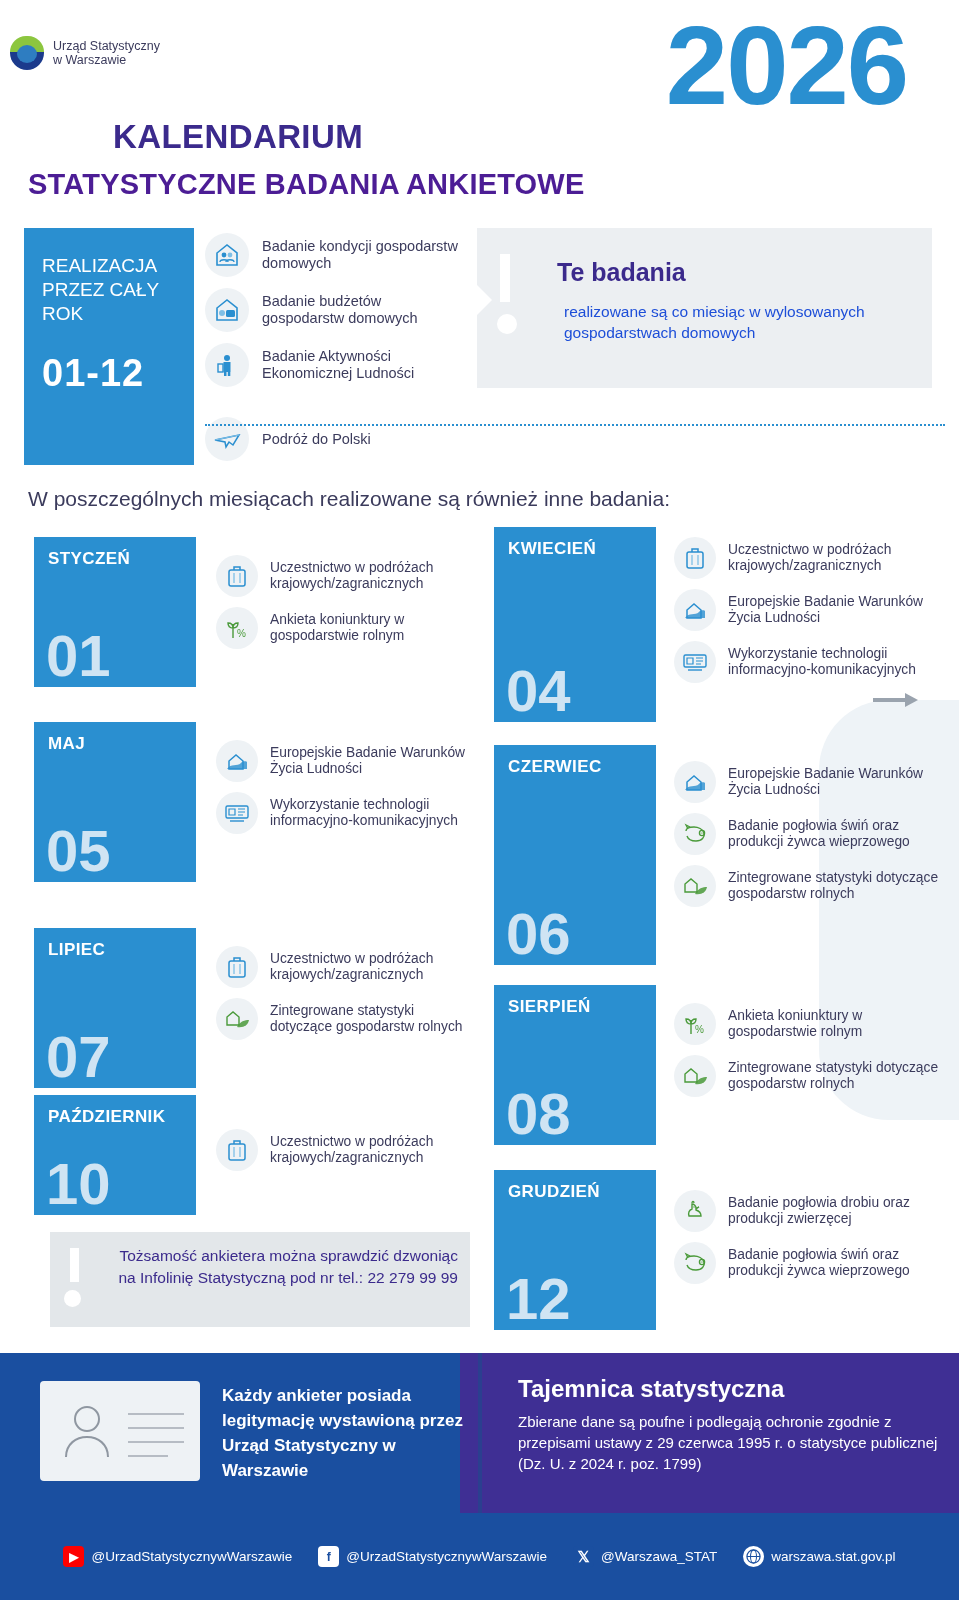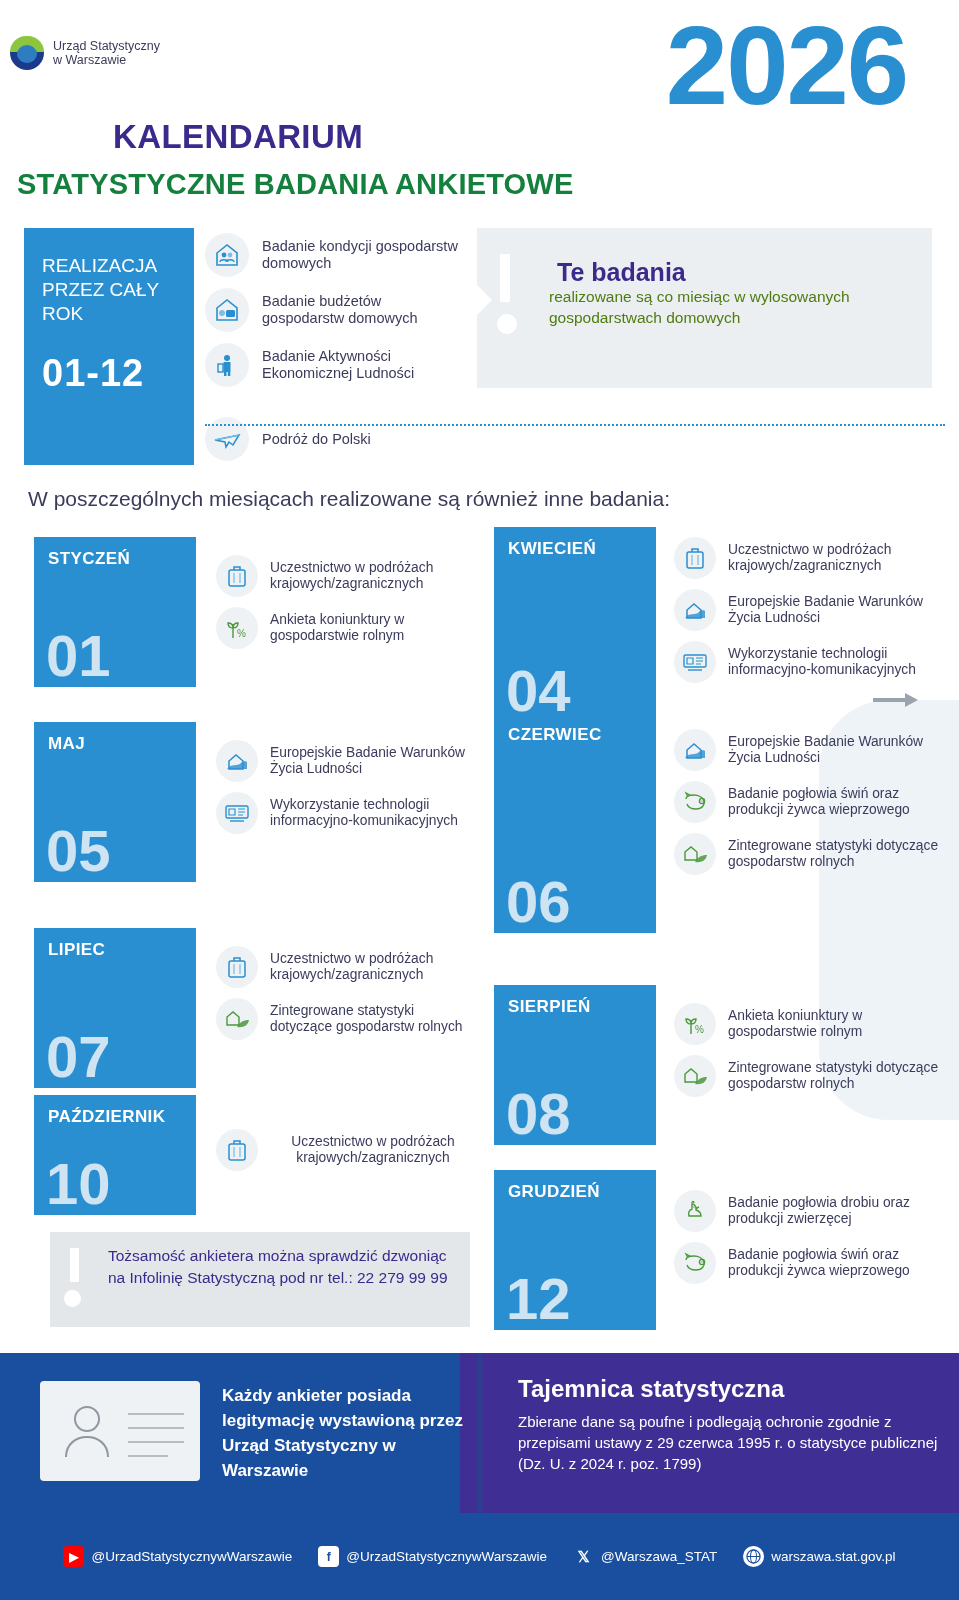--- a/index.html
+++ b/index.html
@@ -29,22 +29,22 @@
   .year {
     position:absolute; right:52px; top:10px;
     font-size:112px; line-height:112px; font-weight:bold;
     color:#2a8fd0; letter-spacing:-2px;
   }
   .title1 {
     position:absolute; left:113px; top:118px;
     font-size:33px; font-weight:bold; color:#3b2a8c; letter-spacing:0.4px;
   }
   .title2 {
-    position:absolute; left:17px; top:168px;
-    font-size:29px; font-weight:bold; color:#15803d; letter-spacing:0.2px;
+    position:absolute; left:28px; top:168px;
+    font-size:29px; font-weight:bold; color:#4c1d95; letter-spacing:0.2px;
   }
 
   
   .topblock { position:absolute; left:0; top:228px; width:959px; height:245px; }
   .realiz {
     position:absolute; left:24px; top:0; width:170px; height:237px;
     background:#2a8fd0; color:#fff; padding:26px 18px;
   }
   .realiz .lbl { font-size:19px; line-height:24px; font-weight:400; }
   .realiz .num { font-size:38px; font-weight:bold; margin-top:26px; letter-spacing:1px; }
@@ -66,22 +66,22 @@
     position:absolute; left:20px; top:26px; width:16px; text-align:center;
   }
   .callout .bang .bar { width:10px; height:48px; background:#fff; margin:0 auto; }
   .callout .bang .pt { width:20px; height:20px; border-radius:50%; background:#fff; margin:12px auto 0; }
   .callout .arrow {
     position:absolute; left:-1px; top:56px; width:0; height:0;
     border-top:16px solid transparent; border-bottom:16px solid transparent;
     border-left:16px solid #fff;
   }
   .callout h3 { margin:8px; position:absolute; left:72px; top:22px; font-size:25px; color:#3b2a8c; font-weight:bold; }
-  .callout p { margin:0; position:absolute; left:72px; top:58px; width:360px;
-    font-size:15.5px; line-height:21px; color:#4d7c0f; }
+  .callout p { margin:15px; position:absolute; left:72px; top:58px; width:360px;
+    font-size:15.5px; line-height:21px; color:#1d4ed8; }
 
   
   .subtitle { position:absolute; left:28px; top:487px; font-size:21px; color:#3b3b5c; }
 
   
   .mcard { position:absolute; }
   .mbox { background:#2a8fd0; color:#fff; position:absolute; left:0; top:0; }
   .mbox .mname { position:absolute; left:14px; top:12px; font-size:17px; font-weight:bold; letter-spacing:0.4px; }
   .mbox .mnum { position:absolute; left:12px; bottom:2px; font-size:58px; font-weight:bold; color:#cfe4f3; line-height:58px; }
   .mitems { position:absolute; }
@@ -91,21 +91,21 @@
     display:flex; align-items:center; justify-content:center; flex:0 0 42px; }
 
   .bigarrow { position:absolute; left:873px; top:695px; width:46px; height:10px; }
   .bigarrow .sh { position:absolute; left:0; top:3px; width:34px; height:4px; background:#9aa3ae; }
   .bigarrow .hd { position:absolute; left:32px; top:-2px; width:0; height:0;
      border-top:7px solid transparent; border-bottom:7px solid transparent; border-left:13px solid #9aa3ae; }
   .swoosh { position:absolute; right:0; top:700px; width:140px; height:420px;
      background:#eef3f7; border-radius:70px 0 0 70px; z-index:-1; }
 
   
-  .infobox { position:absolute; left:50px; top:1232px; width:420px; height:95px; background:#e3e7ea; }
+  .infobox { position:absolute; left:50px; top:1232px; width:420px; height:95px; background:#e3e7ea;text-align:right; }
   .infobox .bang { position:absolute; left:18px; top:16px; }
   .infobox .bang .bar { width:9px; height:34px; background:#fff; margin:0 auto; }
   .infobox .bang .pt { width:17px; height:17px; border-radius:50%; background:#fff; margin:8px auto 0; margin-left:-4px;}
   .infobox p { margin:0; position:absolute; left:58px; top:13px; width:350px;
     font-size:15.5px; line-height:22px; color:#3b2a8c; }
 
   
   .footer { position:absolute; left:0; top:1353px; width:959px; height:160px;
      background:linear-gradient(90deg,#1a4fa0 0%, #1a4fa0 48%, #3f2f94 48%, #3f2f94 100%); }
   .card {
@@ -312,21 +312,21 @@
               <rect x="2" y="5" width="22" height="12" rx="1.5" fill="none" stroke="#2a8fd0" stroke-width="1.4"></rect>
               <path d="M5 8h6v6H5zM14 8h7M14 11h7M14 14h5" stroke="#2a8fd0" stroke-width="1.2" fill="none"></path>
               <path d="M6 20h14" stroke="#2a8fd0" stroke-width="1.4"></path>
             </svg>
         </span>
         <span class="tx">Wykorzystanie technologii informacyjno-komunikacyjnych</span>
       </div>
     </div>
   </div>
 
-  <div class="mcard" style="left:494px; top:713px; width:450px; height:220px;">
+  <div class="mcard" style="left:494px; top:745px; width:450px; height:220px;">
     <div class="mbox" style="width:162px; height:220px;">
       <span class="mname">CZERWIEC</span>
       <span class="mnum">06</span>
     </div>
     <div class="mitems" style="left:180px; top:16px; width:270px;">
       <div class="mitem">
         <span class="icon-s">
           <svg width="24" height="24" viewBox="0 0 24 24">
               <path d="M4 12 11 6l7 6v8H4z" fill="none" stroke="#2a8fd0" stroke-width="1.5"></path>
               <path d="M2 20c4-6 10-2 14-6 3-3 6-1 6-1v7z" fill="#2a8fd0" opacity="0.8"></path>
@@ -406,21 +406,21 @@
           <svg width="26" height="24" viewBox="0 0 26 24">
               <path d="M3 10 9 5l6 5v8H3z" fill="none" stroke="#4a9a3a" stroke-width="1.4"></path>
               <path d="M13 20c3-6 8-7 12-7-1 5-5 8-12 7z" fill="#4a9a3a" opacity="0.85"></path>
             </svg>
         </span>
         <span class="tx">Zintegrowane statystyki dotyczące gospodarstw rolnych</span>
       </div>
     </div>
   </div>
 
-  <div class="mcard" style="left:34px; top:1095px; width:440px; height:120px;text-align:center;">
+  <div class="mcard" style="left:34px; top:1095px; width:440px; height:120px;">
     <div class="mbox" style="width:162px; height:120px;">
       <span class="mname">PAŹDZIERNIK</span>
       <span class="mnum">10</span>
     </div>
     <div class="mitems" style="left:182px; top:34px; width:260px;">
       <div class="mitem">
         <span class="icon-s">
           <svg width="22" height="24" viewBox="0 0 22 24">
               <rect x="3" y="6" width="16" height="16" rx="2" fill="none" stroke="#2a8fd0" stroke-width="1.5"></rect>
               <path d="M8 6V3h6v3" fill="none" stroke="#2a8fd0" stroke-width="1.5"></path>

